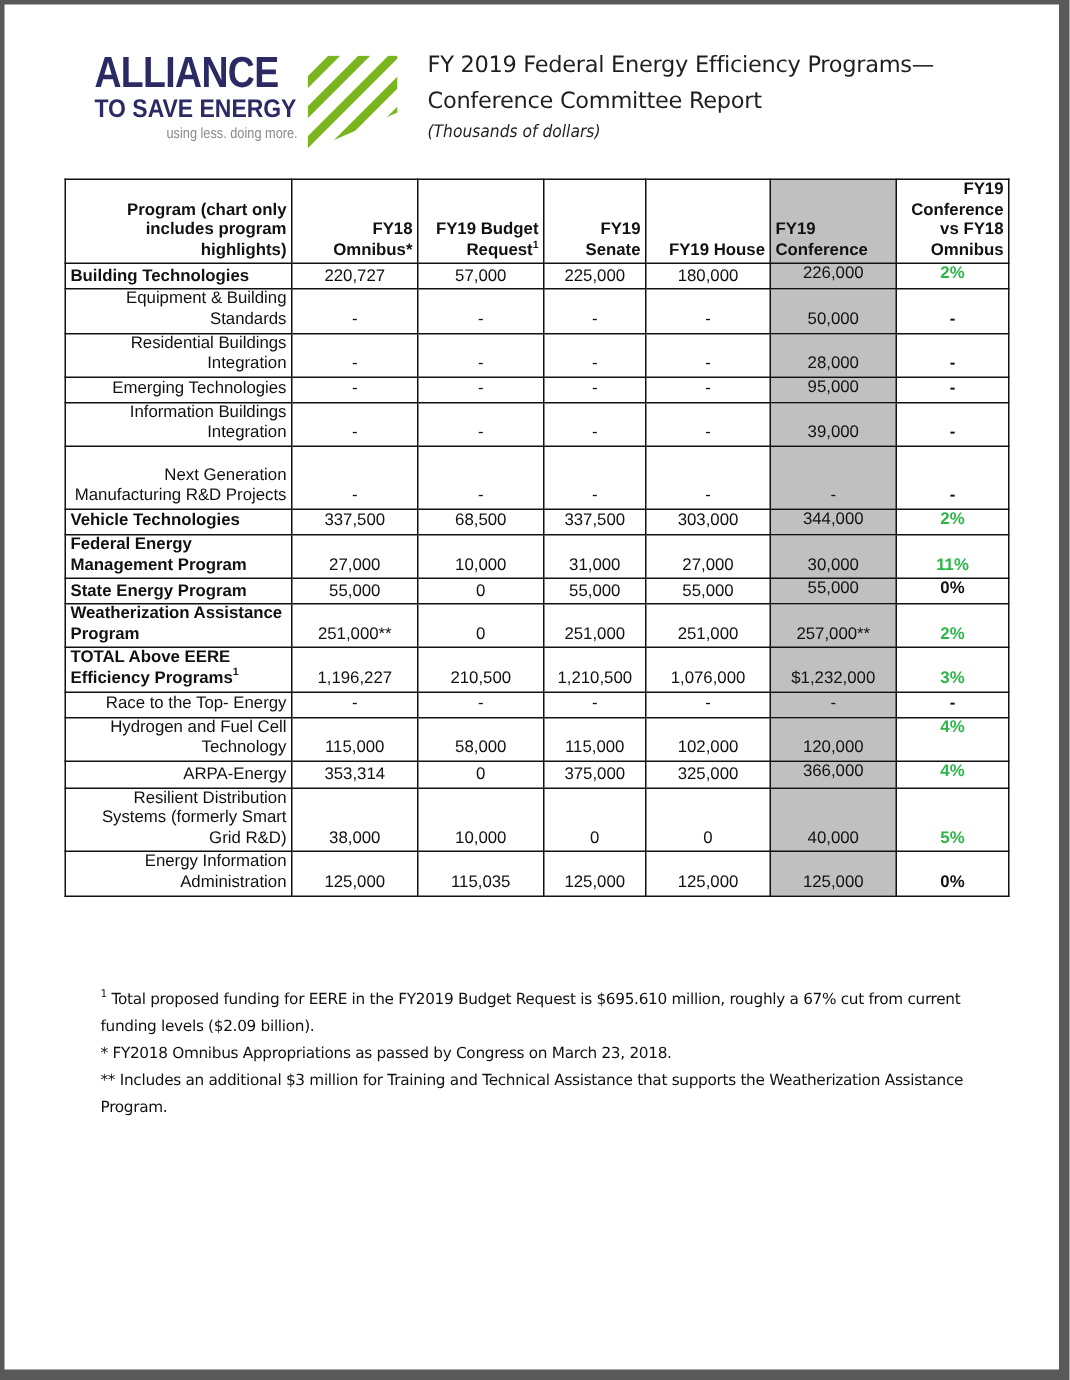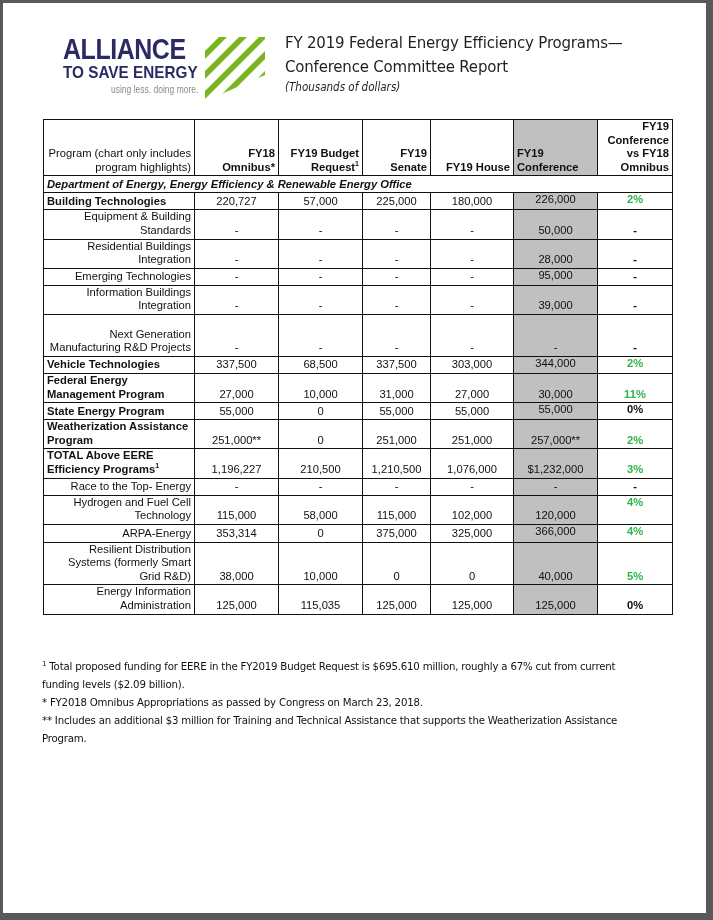--- a/index.html
+++ b/index.html
@@ -36,24 +36,24 @@
   table.budget td { border: 1.5px solid #111; padding: 0 3px 1px 3px; vertical-align: bottom; overflow: hidden; line-height: 13.6px; }
   td.prog { text-align: right; }
   td.prog.bold { font-weight: bold; text-align: left; }
   td.num { text-align: center; }
   td.conf { background: #c0c0c0; text-align: center; }
   td.conf.top { vertical-align: top; }
   td.pct { text-align: center; font-weight: bold; }
   td.pct.green { color: #2db64a; }
   td.pct.top { vertical-align: top; }
   td.hdr { font-weight: bold; text-align: right; }
-  td.hdr.first { font-weight: normal; }
+  td.hdr.first { font-weight: bold; }
   td.section { font-weight: bold; font-style: italic; text-align: left; }
 
-  .footnotes { position: absolute; left: 39px; top: 655px; width: 600px; font-family: "DejaVu Sans", sans-serif; font-size: 10.2px; line-height: 18px; color: #111; letter-spacing: -0.2px; }
+  .footnotes { position: absolute; left: 64px; top: 655px; width: 600px; font-family: "DejaVu Sans", sans-serif; font-size: 10.2px; line-height: 18px; color: #111; letter-spacing: -0.2px; }
   .footnotes p { margin: 0; }
   sup { font-size: 7px; vertical-align: super; line-height: 0; }
 </style>
 </head>
 <body>
 
 <div class="page">
 
   <div class="logo">
     <div class="logo-word1">ALLIANCE</div>
@@ -94,23 +94,20 @@
     <tbody id="tbody">
       <tr style="height:54px">
         <td class="hdr first">Program (chart only includes program highlights)</td>
         <td class="hdr">FY18 Omnibus*</td>
         <td class="hdr"><span>FY19 Budget Request</span><sup>1</sup></td>
         <td class="hdr">FY19 Senate</td>
         <td class="hdr">FY19 House</td>
         <td class="hdr conf" style="text-align:left">FY19 Conference</td>
         <td class="hdr">FY19 Conference vs FY18 Omnibus</td>
       </tr>
-    <tr style="height: 17px;">
-          <td colspan="7" class="section">Department of Energy, Energy Efficiency &amp; Renewable Energy Office</td>
-        </tr>
         <tr style="height: 17px;">
           <td class="prog bold"><span>Building Technologies</span></td>
           <td class="num">220,727</td>
           <td class="num">57,000</td>
           <td class="num">225,000</td>
           <td class="num">180,000</td>
           <td class="conf top">226,000</td>
           <td class="pct green top">2%</td>
         </tr>
         <tr style="height: 28px;">

